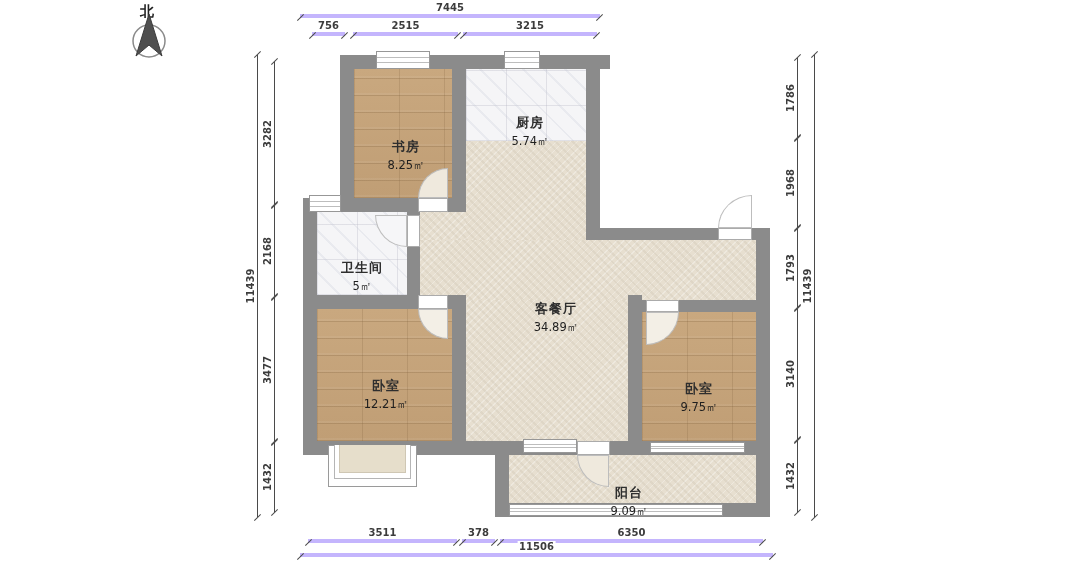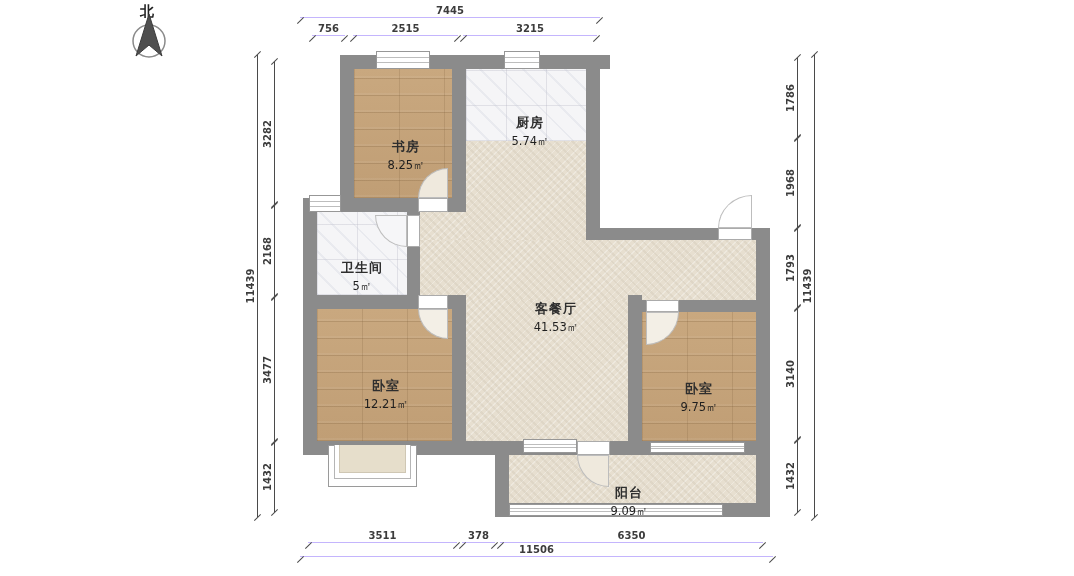--- a/index.html
+++ b/index.html
@@ -32,21 +32,21 @@
   
   .bay-o{position:absolute;background:#fff;border:1px solid #9a9a9a;box-sizing:border-box;}
   .bay-m{position:absolute;background:#fff;border:1px solid #b5b5b5;border-top:none;box-sizing:border-box;}
   .bay-i{position:absolute;background:#e6decb;border:1px solid #cfc7b4;border-top:none;box-sizing:border-box;}
   
   .rlabel{position:absolute;transform:translate(-50%,-50%);text-align:center;white-space:nowrap;color:#2e2e2e;margin-top:18px;}
   .rlabel .nm{font-size:13px;font-weight:bold;letter-spacing:1px;}
   .rlabel .ar{font-size:11.5px;font-weight:normal;margin-top:2px;color:#1f1f1f;}
   
   .dim{position:absolute;box-sizing:border-box;color:#3c3c3c;}
-  .dim.h{border-bottom:1px solid #c4b5fd;height:12px;}
+  .dim.h{border-bottom:4px solid #c4b5fd;height:12px;}
   .dim.h .tk{position:absolute;bottom:-4px;width:9px;border-top:1px solid #4a4a4a;transform:rotate(-45deg);}
   .dim.h .tk.l{left:-4px;} .dim.h .tk.r{right:-4px;}
   .dim.h .lab{position:absolute;left:50%;bottom:1px;transform:translateX(-50%);font-size:10px;white-space:nowrap;background:#fff;padding:0 2px;}
   .dim.v{border-right:1px solid #4a4a4a;width:12px;}
   .dim.v .tk{position:absolute;right:-5px;width:9px;border-top:1px solid #4a4a4a;transform:rotate(-45deg);}
   .dim.v .tk.t{top:-1px;} .dim.v .tk.b{bottom:-1px;}
   .dim.v .lab{position:absolute;top:50%;right:1px;transform:translateY(-50%) rotate(180deg);writing-mode:vertical-rl;font-size:10px;white-space:nowrap;background:#fff;padding:2px 0;}
   
   .compass-label{position:absolute;font-size:14px;font-weight:bold;color:#222;}
 </style>
@@ -120,21 +120,21 @@
   <div class="rlabel" style="left:530px;top:113px">
     <div class="nm">厨房</div>
     <div class="ar">5.74㎡</div>
   </div>
   <div class="rlabel" style="left:362px;top:258px">
     <div class="nm">卫生间</div>
     <div class="ar">5㎡</div>
   </div>
   <div class="rlabel" style="left:556px;top:299px">
     <div class="nm">客餐厅</div>
-    <div class="ar">41.53㎡</div>
+    <div class="ar">34.89㎡</div>
   </div>
   <div class="rlabel" style="left:386px;top:376px">
     <div class="nm">卧室</div>
     <div class="ar">12.21㎡</div>
   </div>
   <div class="rlabel" style="left:699px;top:379px">
     <div class="nm">卧室</div>
     <div class="ar">9.75㎡</div>
   </div>
   <div class="rlabel" style="left:629px;top:483px">

